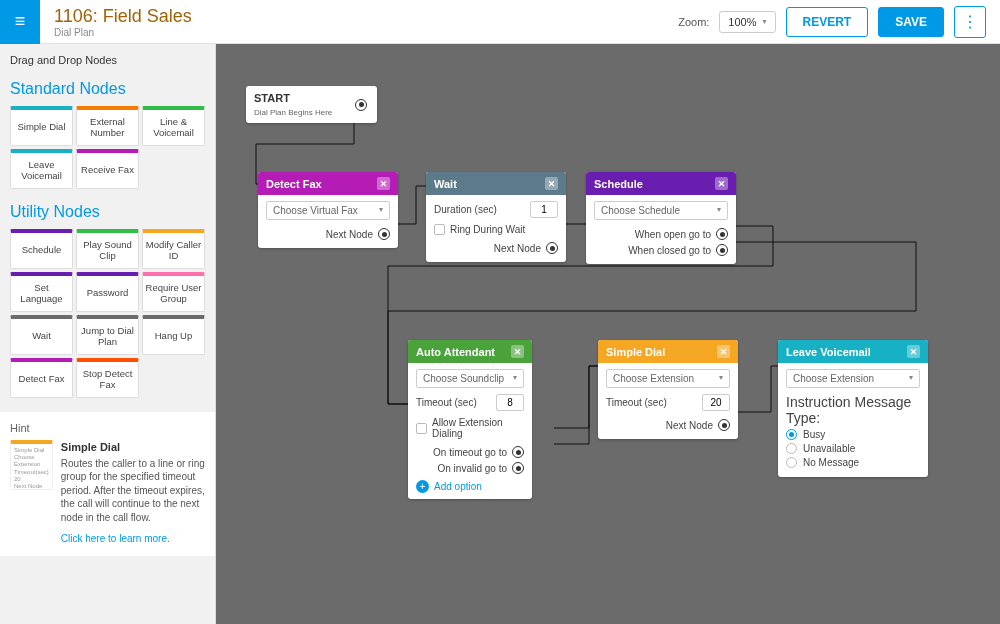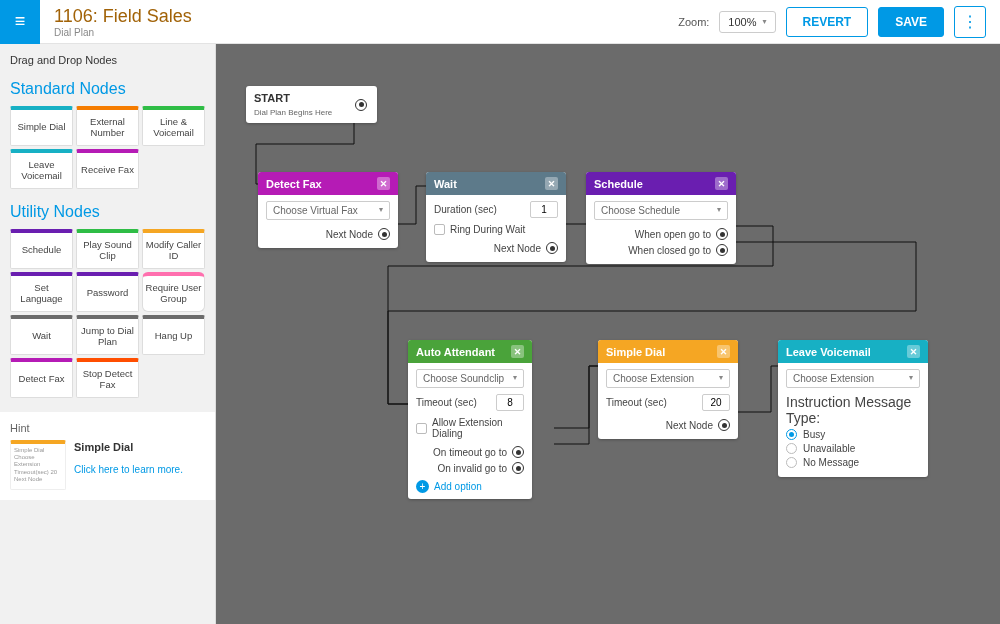--- a/index.html
+++ b/index.html
@@ -95,33 +95,34 @@
       <div class="pnode" style="border-top-color: rgb(23, 176, 196);">Leave Voicemail</div>
       <div class="pnode" style="border-top-color: rgb(181, 27, 181);">Receive Fax</div>
     </div>
   <div class="sb-section">Utility Nodes</div>
   <div class="palette" id="pal-utility">
       <div class="pnode" style="border-top-color: rgb(106, 30, 176);">Schedule</div>
       <div class="pnode" style="border-top-color: rgb(47, 189, 70);">Play Sound Clip</div>
       <div class="pnode" style="border-top-color: rgb(245, 166, 35);">Modify Caller ID</div>
       <div class="pnode" style="border-top-color: rgb(106, 30, 176);">Set Language</div>
       <div class="pnode" style="border-top-color: rgb(106, 30, 176);">Password</div>
-      <div class="pnode" style="border-top-color: rgb(255, 111, 174); border-radius: 6px;">Require User Group</div>
+      <div class="pnode" style="border-top-color: rgb(255, 111, 174);">Require User Group</div>
       <div class="pnode" style="border-top-color: rgb(107, 107, 107);">Wait</div>
       <div class="pnode" style="border-top-color: rgb(107, 107, 107);">Jump to Dial Plan</div>
       <div class="pnode" style="border-top-color: rgb(107, 107, 107);">Hang Up</div>
       <div class="pnode" style="border-top-color: rgb(181, 27, 181);">Detect Fax</div>
       <div class="pnode" style="border-top-color: rgb(255, 78, 0);">Stop Detect Fax</div>
     </div>
   <div class="hint-box">
     <div class="hint-title">Hint</div>
     <div class="hint-body">
       <div class="hint-thumb">Simple Dial<br>Choose Extension<br>Timeout(sec) 20<br>Next Node</div>
       <div class="hint-text">
         <b>Simple Dial</b>
+        <span>Routes the caller to a line or ring group for the specified timeout period. After the timeout expires, the call will continue to the next node in the call flow.</span>
         <span class="hint-link"><a href="#">Click here</a><span> to learn more.</span></span>
       </div>
     </div>
   </div>
 </div>
 
 <div class="canvas">
 
   <svg class="wires">
     <path d="M128,56 L138,56 L138,100 L40,100 L40,140 L46,140"></path>

